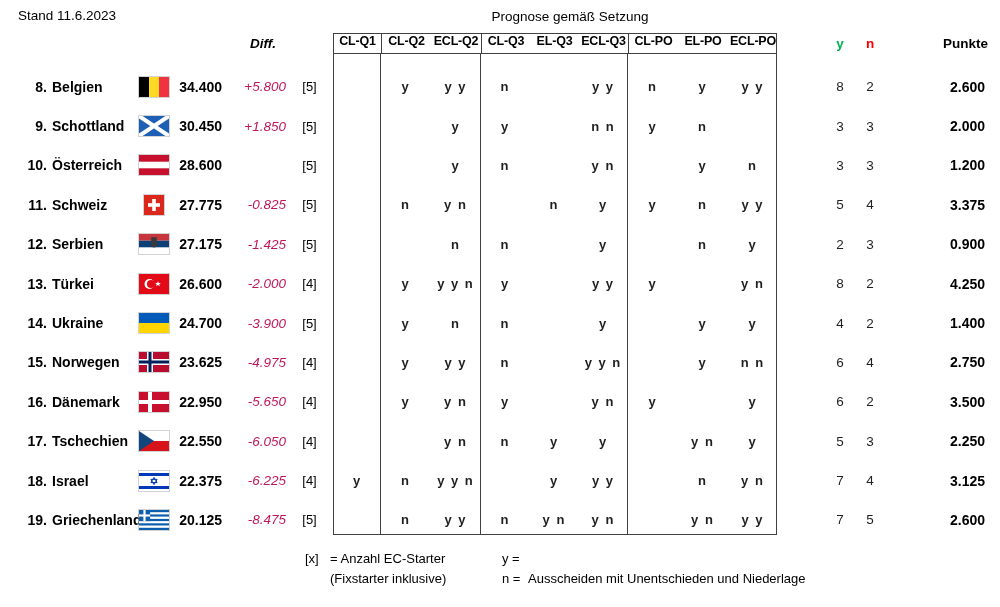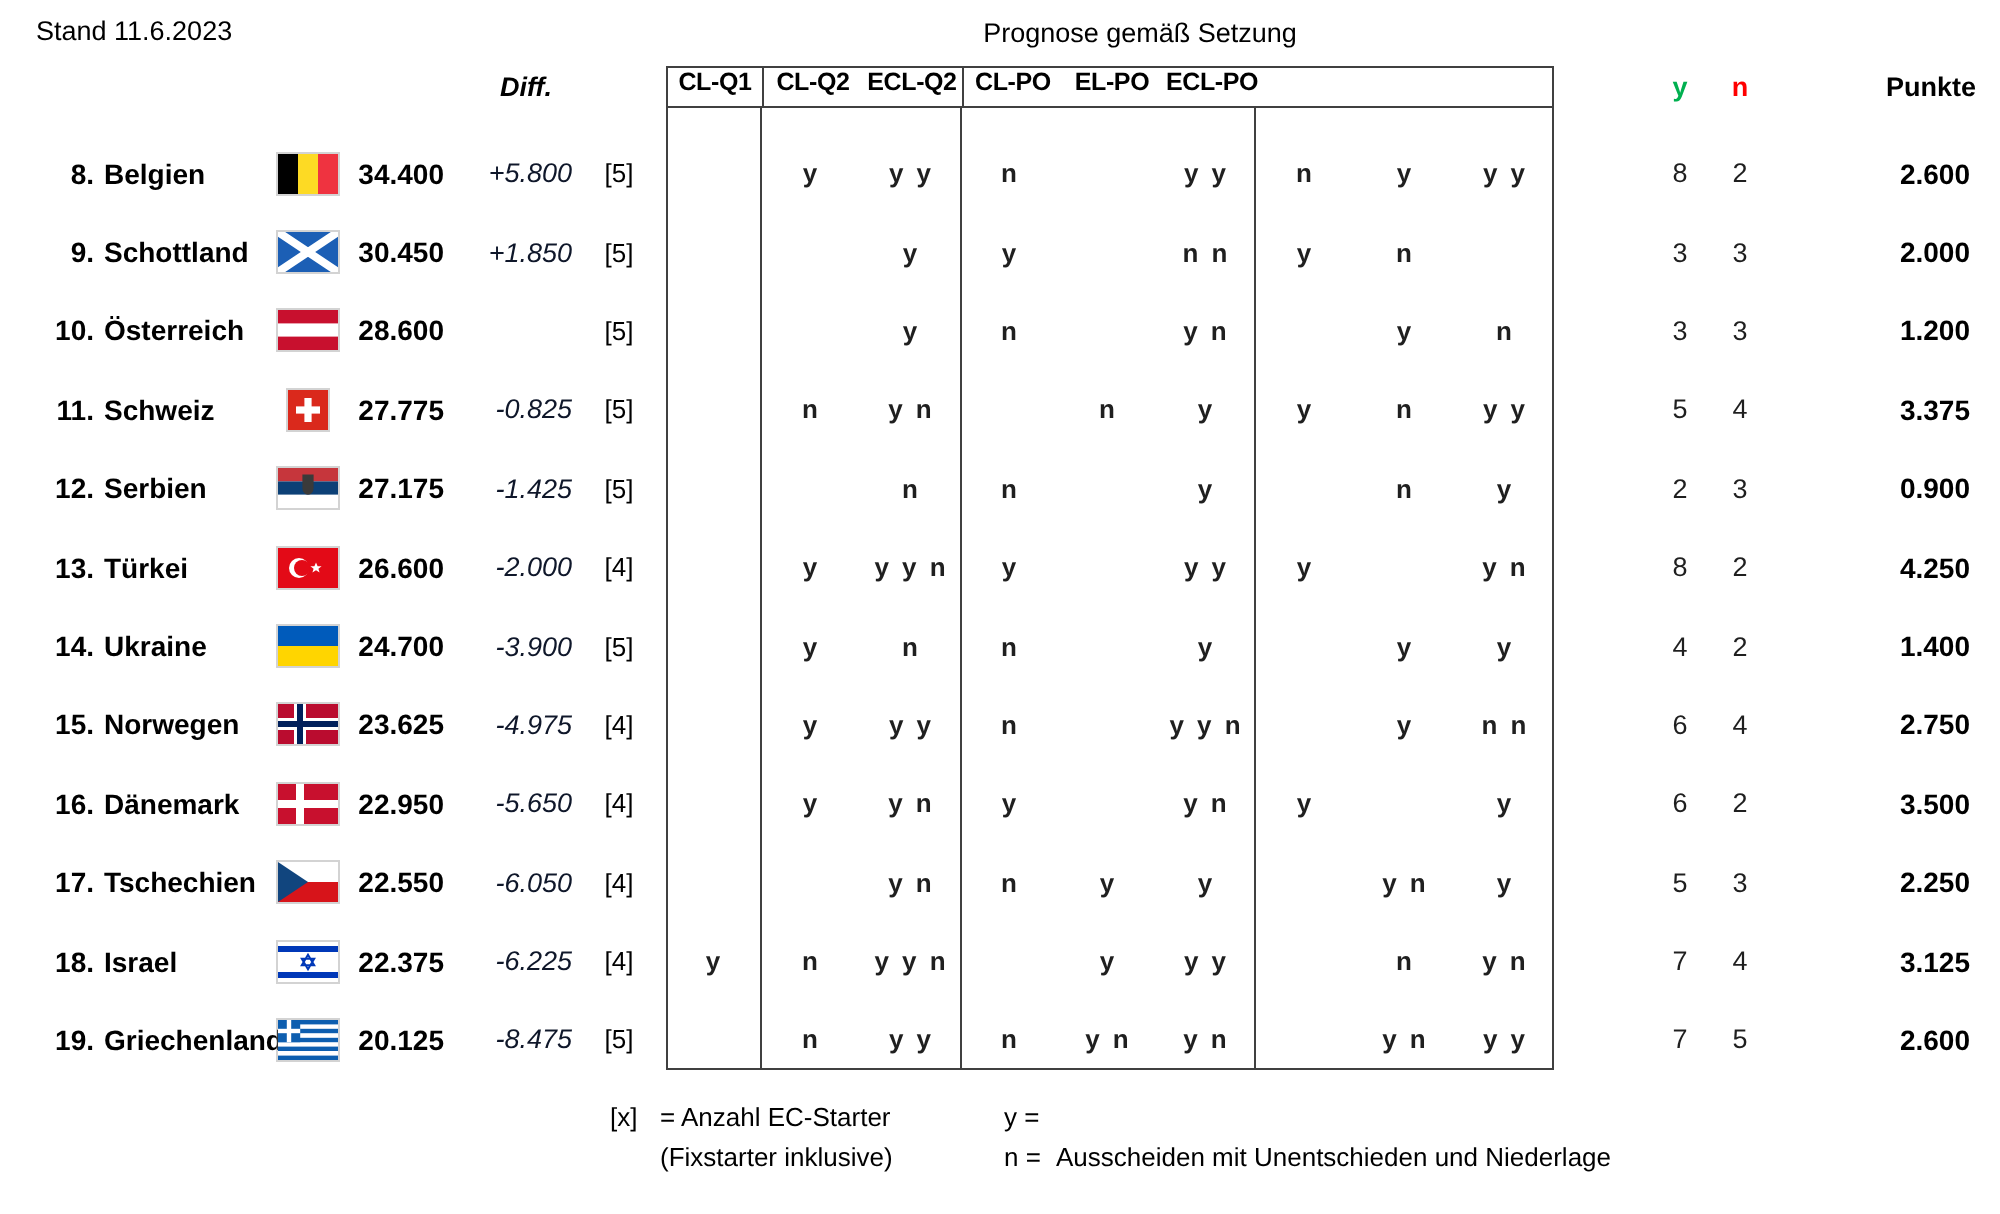--- a/index.html
+++ b/index.html
@@ -29,21 +29,21 @@
     border-left: 1px solid #404040; border-right: 1px solid #404040; border-bottom: 1px solid #404040; }
   .vline { top: 54px; height: 481px; width: 1px; background: #404040; }
 
   .rows { left: 0; top: 54px; width: 1000px; height: 481px; padding-top: 13px; }
   .row { display: flex; height: 39.4px; align-items: center; }
 
   .c-rank     { width: 47px;  text-align: right; font-weight: 700; font-size: 14px; }
   .c-country  { width: 90px;  padding-left: 5px; text-align: left; font-weight: 700; font-size: 14px; white-space: nowrap; }
   .c-flag     { width: 34px;  display: flex; justify-content: center; align-items: center; }
   .c-points   { width: 51px;  text-align: right; font-weight: 700; font-size: 14px; }
-  .c-diff     { width: 64px;  text-align: right; font-style: italic; font-size: 13.5px; color: #0f172a; }
+  .c-diff     { width: 64px;  text-align: right; font-style: italic; font-size: 13.5px; color: #be185d; }
   .c-starters { width: 47px;  text-align: center; font-size: 13px; }
   .c-prog     { text-align: center; font-weight: 700; font-size: 13px; color: #1f1f1f; word-spacing: 3px; white-space: nowrap; }
   .c-gap      { width: 43px; }
   .c-y        { width: 40px; text-align: center; font-size: 13.5px; color: #1f1f1f; }
   .c-n        { width: 20px; text-align: center; font-size: 13.5px; color: #1f1f1f; }
   .c-punkte   { width: 105px; text-align: right; font-weight: 700; font-size: 14px; }
 
   .flag { display: inline-block; line-height: 0; box-shadow: 0 0 0 1px rgba(130,130,130,0.35); }
   .flag svg { display: block; }
 
@@ -63,20 +63,25 @@
 
   <div class="abs diff-label">Diff.</div>
 
   <div class="abs grid-header" id="grid-header">
       <div class="group">
         <span class="col-label" style="width: 47px;">CL-Q1</span>
       </div>
       <div class="group">
         <span class="col-label" style="width: 49px;">CL-Q2</span>
         <span class="col-label" style="width: 50px;">ECL-Q2</span>
+      </div>
+      <div class="group">
+        <span class="col-label" style="width: 48px;">CL-Q3</span>
+        <span class="col-label" style="width: 49px;">EL-Q3</span>
+        <span class="col-label" style="width: 49px;">ECL-Q3</span>
       </div>
       <div class="group">
         <span class="col-label" style="width: 49px;">CL-PO</span>
         <span class="col-label" style="width: 50px;">EL-PO</span>
         <span class="col-label" style="width: 50px;">ECL-PO</span>
       </div>
     </div>
 
   <div class="abs y-header" style="color: rgb(0, 176, 80);">y</div>
   <div class="abs n-header" style="color: rgb(255, 0, 0);">n</div>

